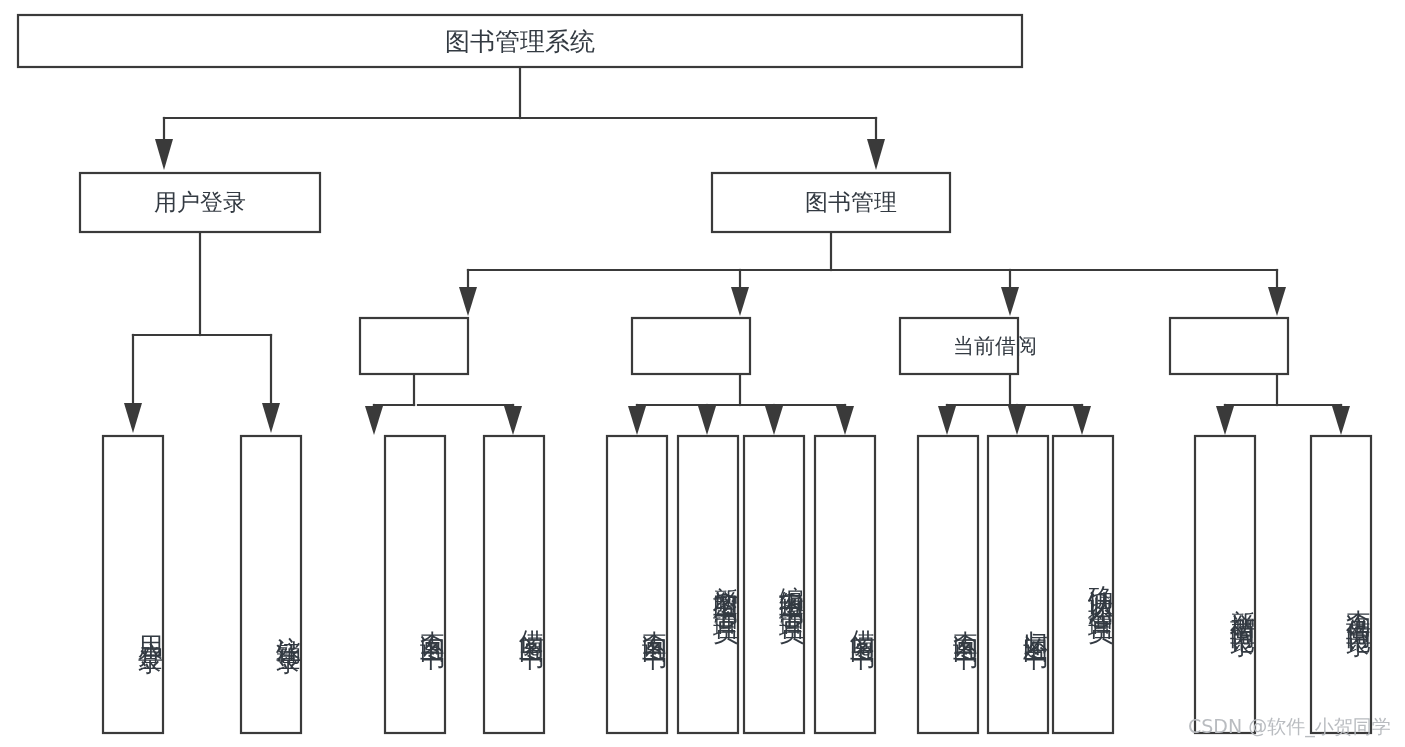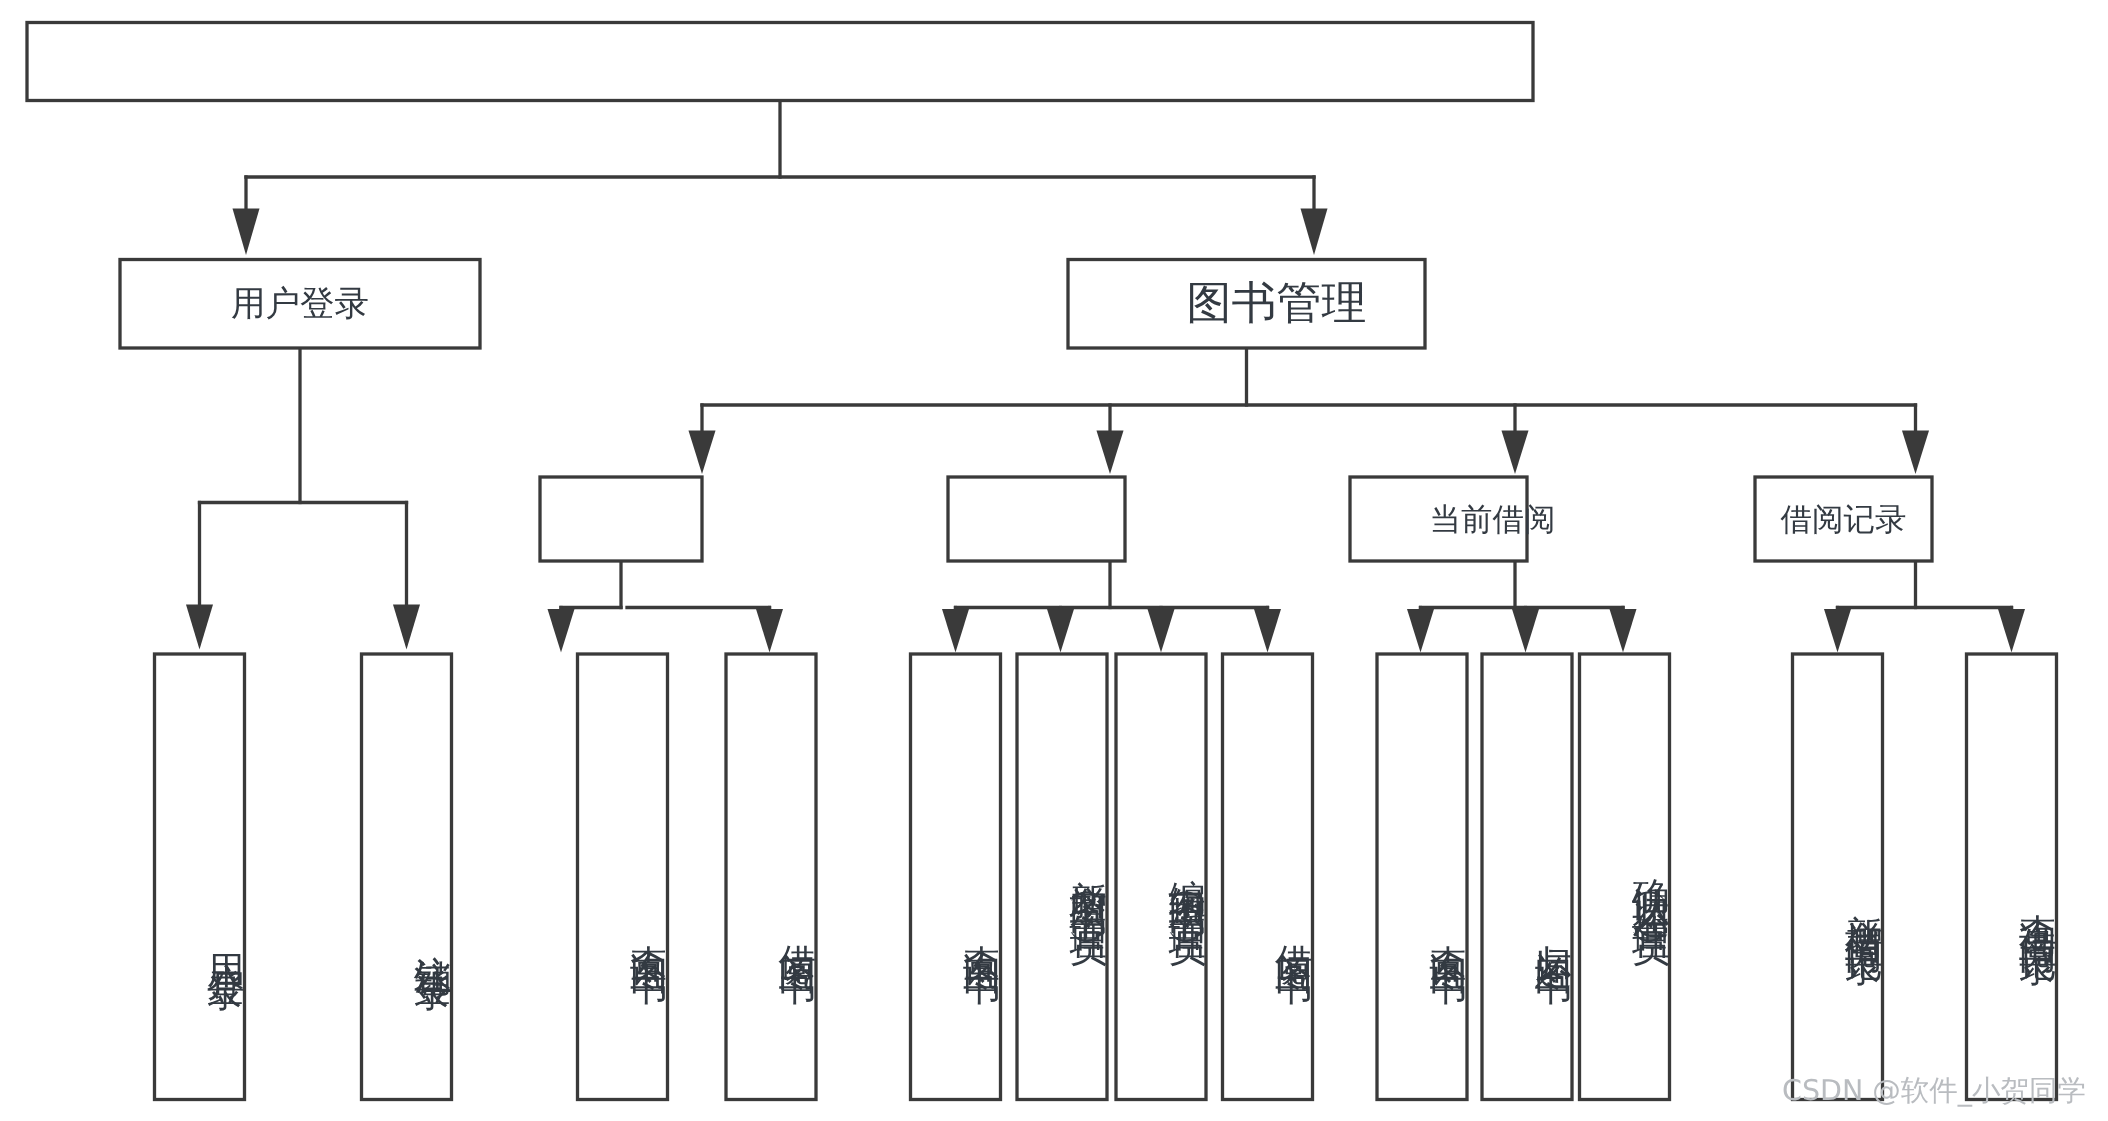--- a/index.html
+++ b/index.html
@@ -183,26 +183,26 @@
     <rect class="node-box" x="815" y="436" width="60" height="297"></rect>
 
     <rect class="node-box" x="918" y="436" width="60" height="297"></rect>
     <rect class="node-box" x="988" y="436" width="60" height="297"></rect>
     <rect class="node-box" x="1053" y="436" width="60" height="297"></rect>
 
     <rect class="node-box" x="1195" y="436" width="60" height="297"></rect>
     <rect class="node-box" x="1311" y="436" width="60" height="297"></rect>
   </svg>
 
+  <div class="node-label-h" style="left:18px; top:15px; width:1004px; height:52px; font-size:25px;">图书管理系统</div>
 
   <div class="node-label-h" style="left:80px; top:173px; width:240px; height:59px; font-size:23px;">用户登录</div>
-  <div class="node-label-h" style="left:712px; top:173px; width:278px; height:59px; font-size:30px;text-align:center;">图书管理</div>
+  <div class="node-label-h" style="left:712px; top:173px; width:278px; height:59px; font-size:23px;text-align:center;">图书管理</div>
 
   <div class="node-label-h" style="left:900px; top:318px; width:118px; height:56px; font-size:21px;padding-left:36px;">当前借阅</div>
-  <div class="node-label-h" style="left:1170px; top:318px; width:118px; height:56px; font-size:21px;">借阅记录</div>
 
   <div class="node-label-v" style="left:103px; top:518px; width:60px; height:215px; font-size:25px;">用户登录</div>
   <div class="node-label-v" style="left:241px; top:518px; width:60px; height:215px; font-size:25px;">注销登录</div>
 
   <div class="node-label-v" style="left:385px; top:506px; width:60px; height:227px; font-size:25px;">查询图书</div>
   <div class="node-label-v" style="left:484px; top:506px; width:60px; height:227px; font-size:25px;">借阅图书</div>
 
   <div class="node-label-v" style="left:607px; top:506px; width:60px; height:227px; font-size:25px;">查询图书</div>
   <div class="node-label-v" style="left:678px; top:444px; width:60px; height:289px; font-size:25px;">新增图书（管理员）</div>
   <div class="node-label-v" style="left:744px; top:444px; width:60px; height:289px; font-size:25px;">编辑图书（管理员）</div>

